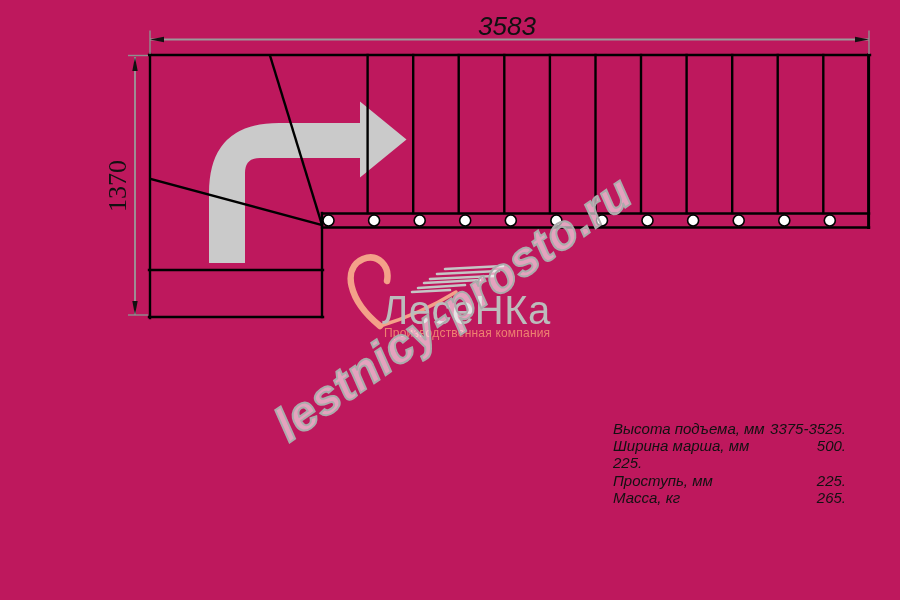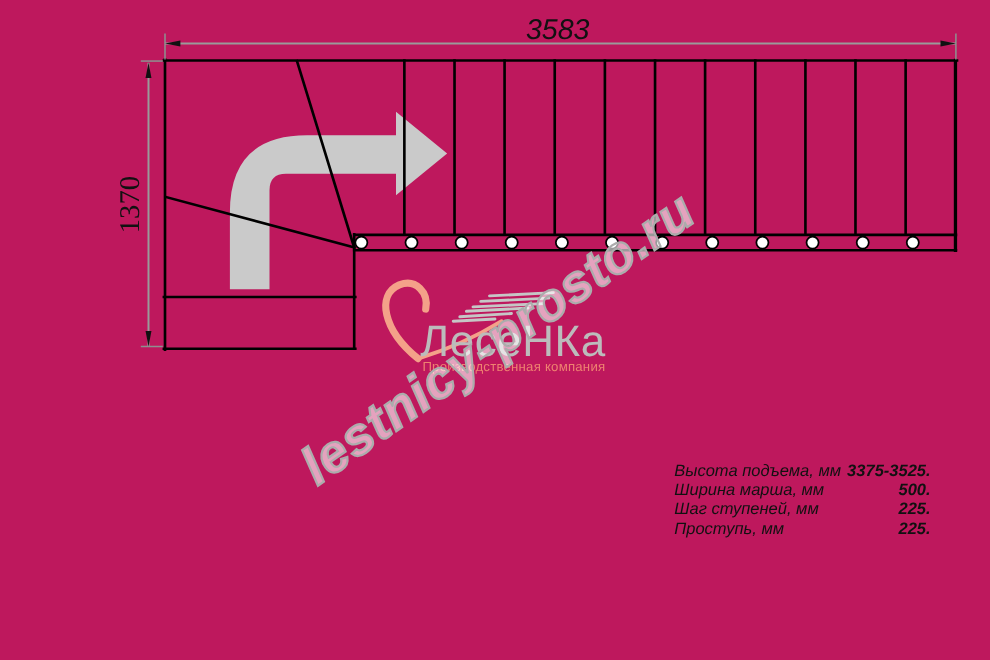--- a/index.html
+++ b/index.html
@@ -24,21 +24,21 @@
   .heart-stroke{stroke:#f4a189;fill:none;stroke-linecap:round;}
   .speed-line{stroke:#c6c6c6;stroke-width:2.6;fill:none;stroke-linecap:round;}
   .watermark{font:italic 700 48px "Liberation Sans",sans-serif;
              fill:#ffffff;fill-opacity:.6;stroke:#acacac;stroke-width:2px;letter-spacing:1px;}
 
   
   .specs{position:absolute;left:613px;top:420px;width:233px;
          font:italic 15px/17.2px "Liberation Sans",sans-serif;color:#111;}
   .spec-row{display:flex;justify-content:space-between;}
   .spec-label{text-align:center;white-space:nowrap;}
-  .spec-value{text-align:right;white-space:nowrap;font-weight:bold;}
+  .spec-value{text-align:right;white-space:nowrap;}
 </style>
 </head>
 <body>
 
 <div class="canvas">
 
   <svg width="900" height="600" viewBox="0 0 900 600">
 
     <path class="route-arrow" d="M209,263 L209,193 Q209,123 279,123 L360,123 L360,101.5 L406.5,139.5 L360,177.5
              L360,158 L260,158 Q245,158 245,173 L245,263 Z"></path>
@@ -122,22 +122,25 @@
   <div class="specs">
     <div class="spec-row">
       <span class="spec-label">Высота подъема, мм</span>
       <span class="spec-value">3375-3525.</span>
     </div>
     <div class="spec-row">
       <span class="spec-label">Ширина марша, мм</span>
       <span class="spec-value">500.</span>
     </div>
     <div class="spec-row">
-      <span class="spec-label">Шаг ступеней, мм</span>
       <span class="spec-value">225.</span>
     </div>
     <div class="spec-row">
       <span class="spec-label">Проступь, мм</span>
       <span class="spec-value">225.</span>
     </div>
+    <div class="spec-row">
+      <span class="spec-label">Масса, кг</span>
+      <span class="spec-value">265.</span>
+    </div>
   </div>
 
 </div>
 
 </body></html>

